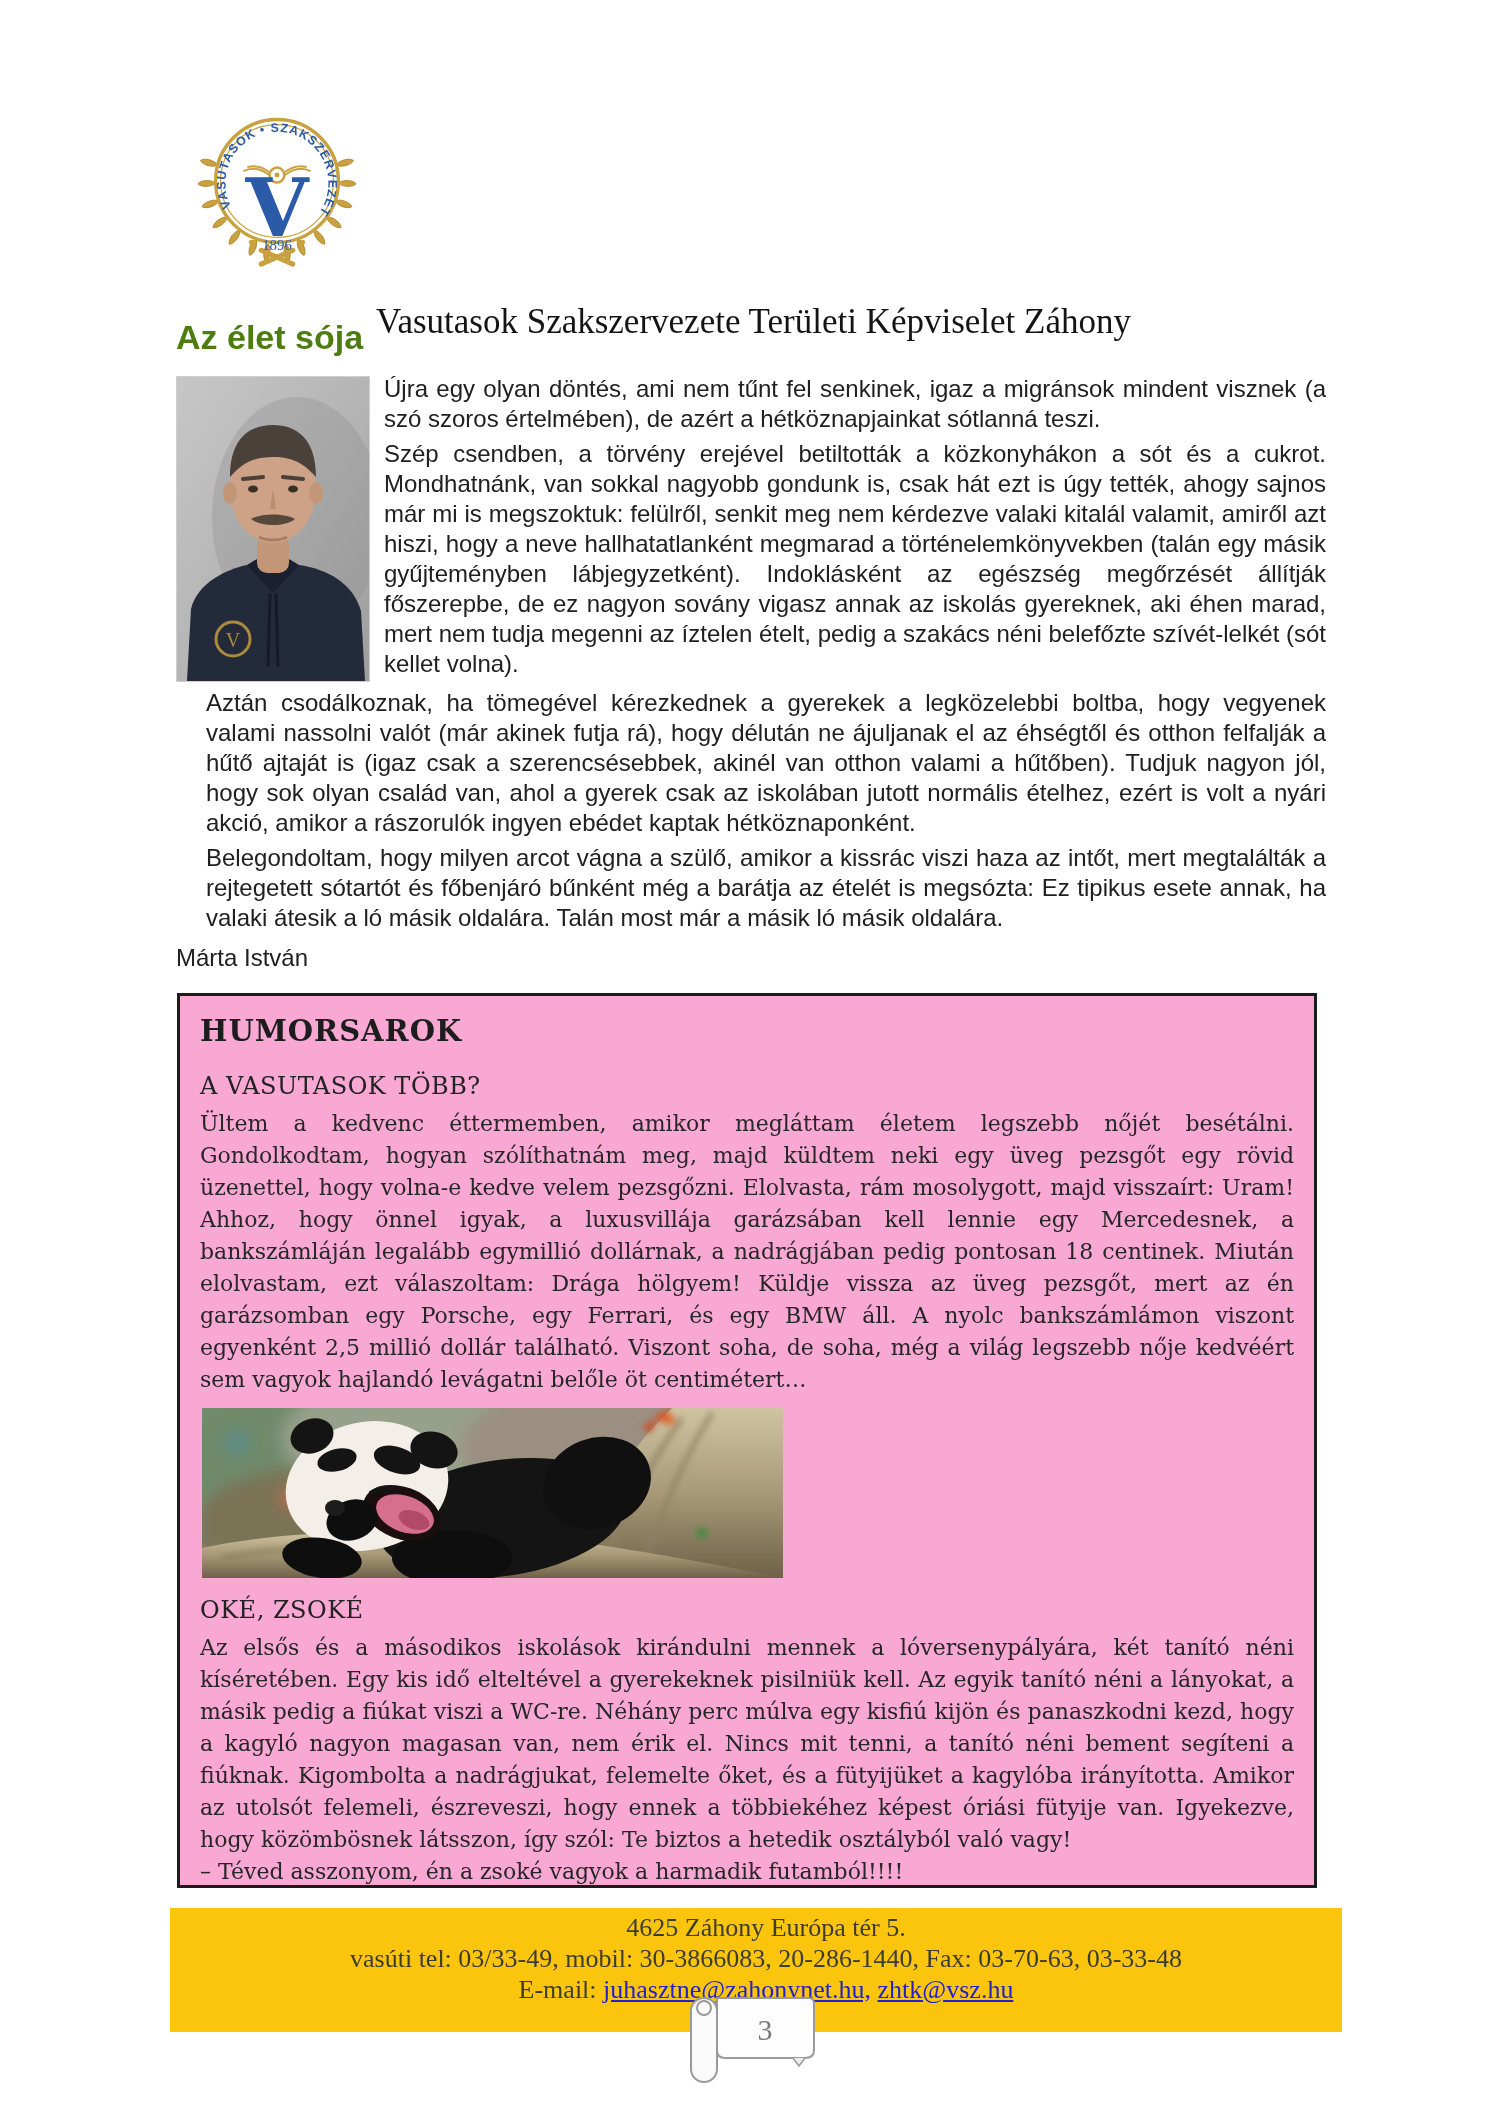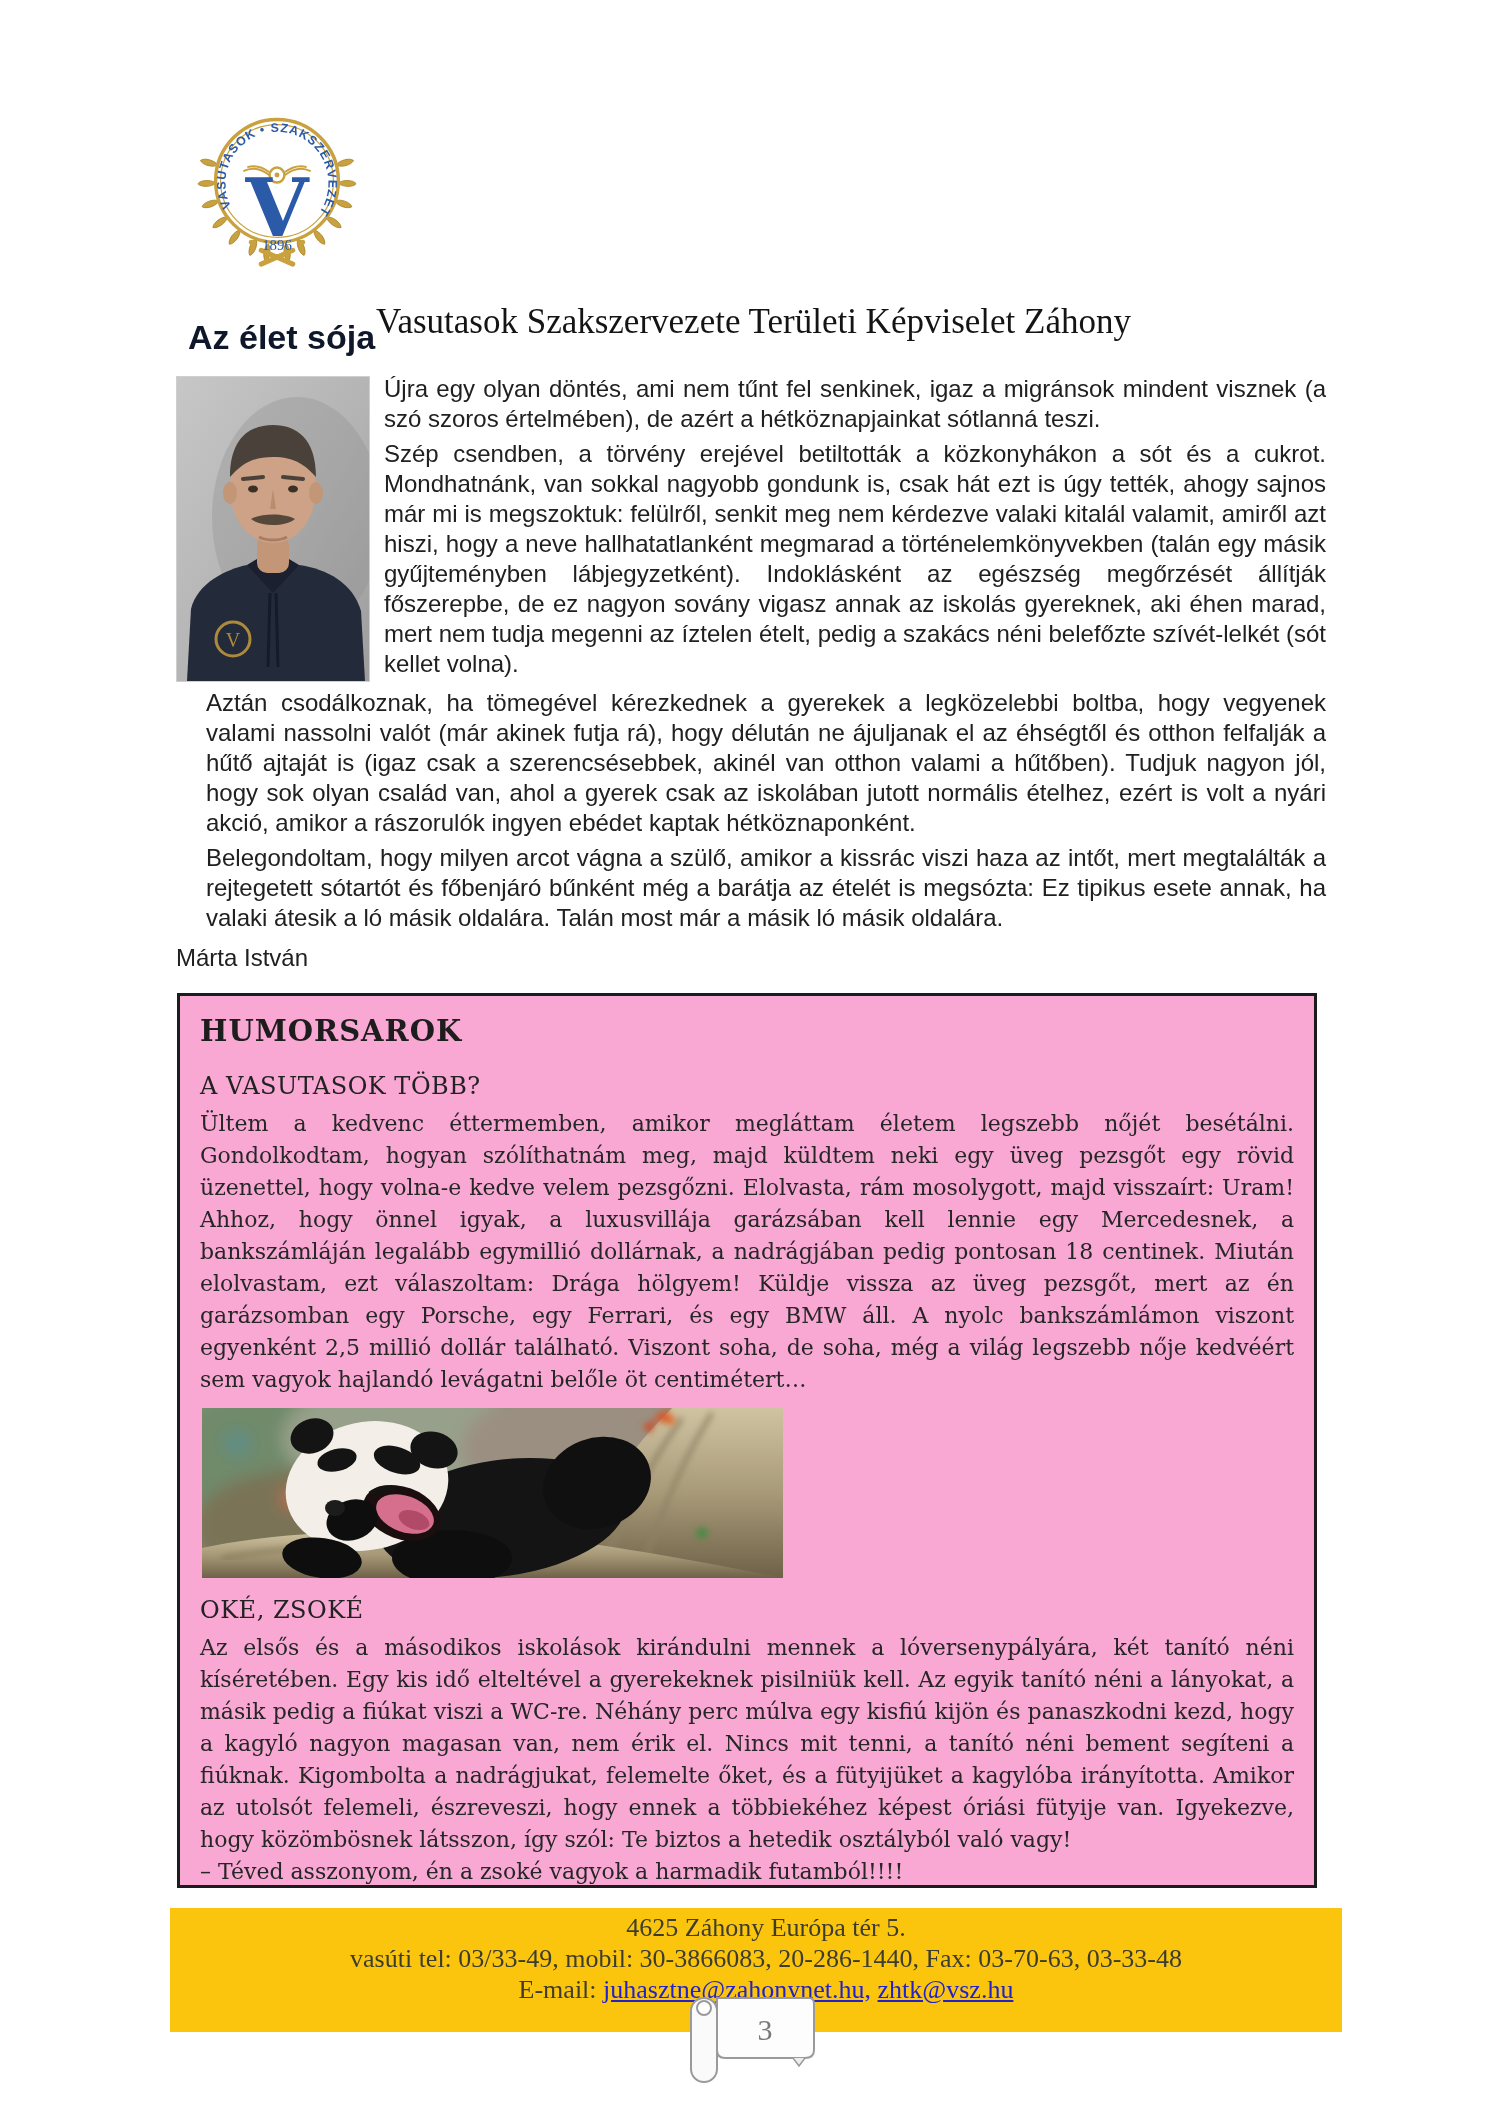--- a/index.html
+++ b/index.html
@@ -9,22 +9,22 @@
     margin:0 auto;
   }
   
   .logo-wrap{position:absolute;left:178px;top:80px;width:198px;height:196px;}
   .org-title{
     position:absolute;left:376px;top:262px;width:920px;
     font-family:"Liberation Serif",serif;font-size:35px;color:#141414;white-space:nowrap;margin-top:40px;
   }
   
   .article-title{
-    position:absolute;left:188px;top:318px;
-    font-family:"Liberation Sans",sans-serif;font-weight:bold;font-size:34px;color:#0f172a;
+    position:absolute;left:176px;top:318px;
+    font-family:"Liberation Sans",sans-serif;font-weight:bold;font-size:34px;color:#4d7c0f;
   }
   .article{
     position:absolute;left:176px;top:374px;width:1150px;
     font-size:24px;line-height:30px;color:#202020;text-align:justify;
   }
   .article p{margin:0 0 5px 0;padding-left:30px;}
   .man-photo{
     float:left;width:192px;height:304px;margin:2px 14px 6px 0;
     border:1px solid #cfcfcf;background:#bdbdbd;
   }

